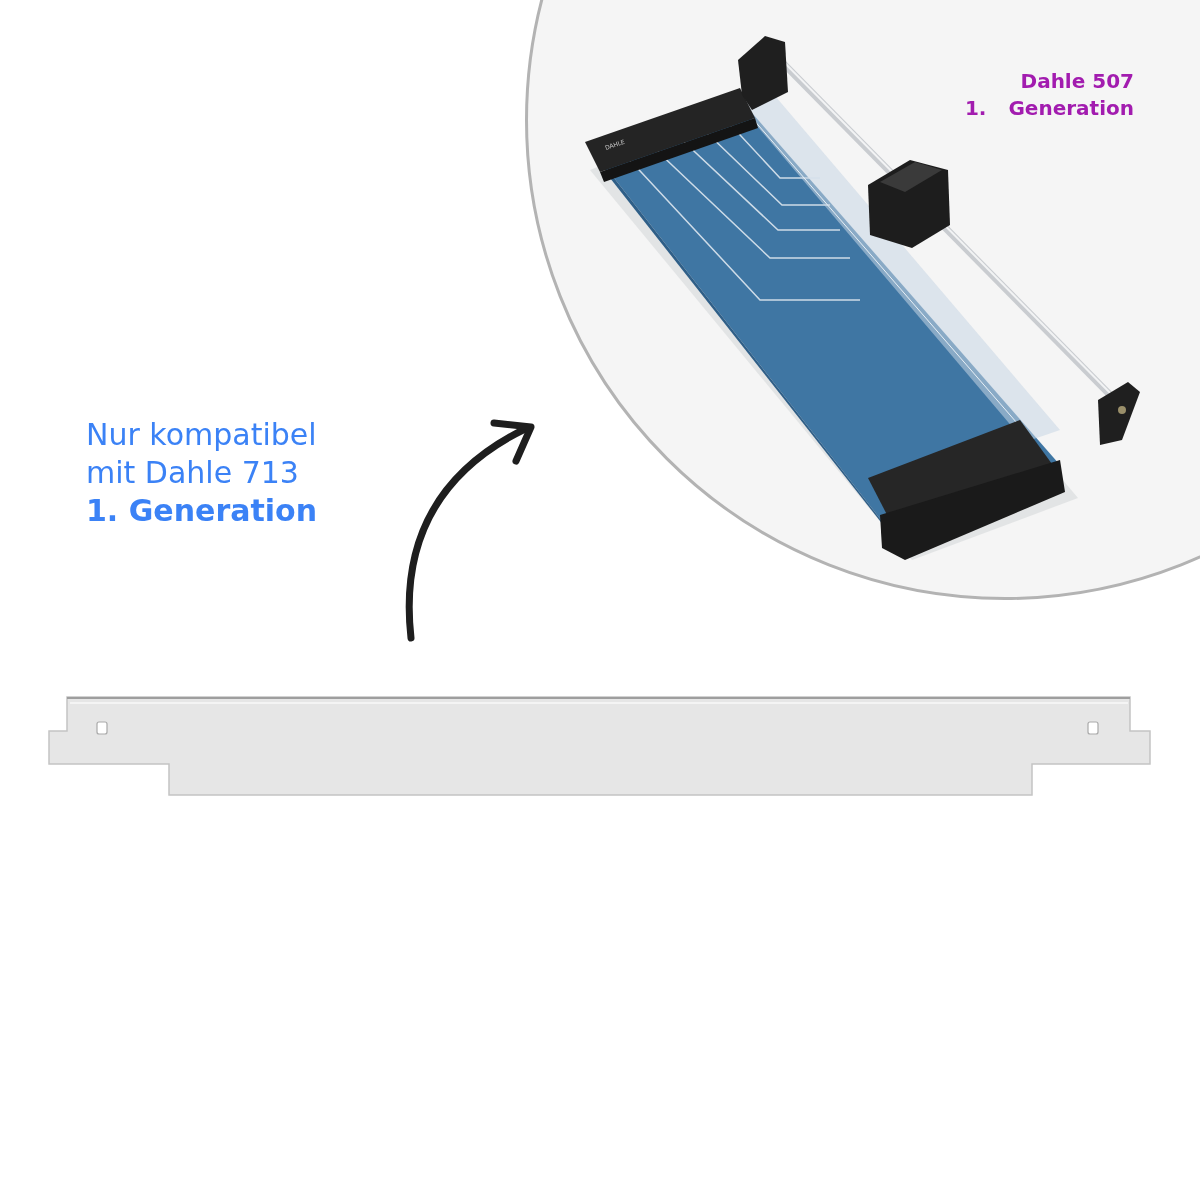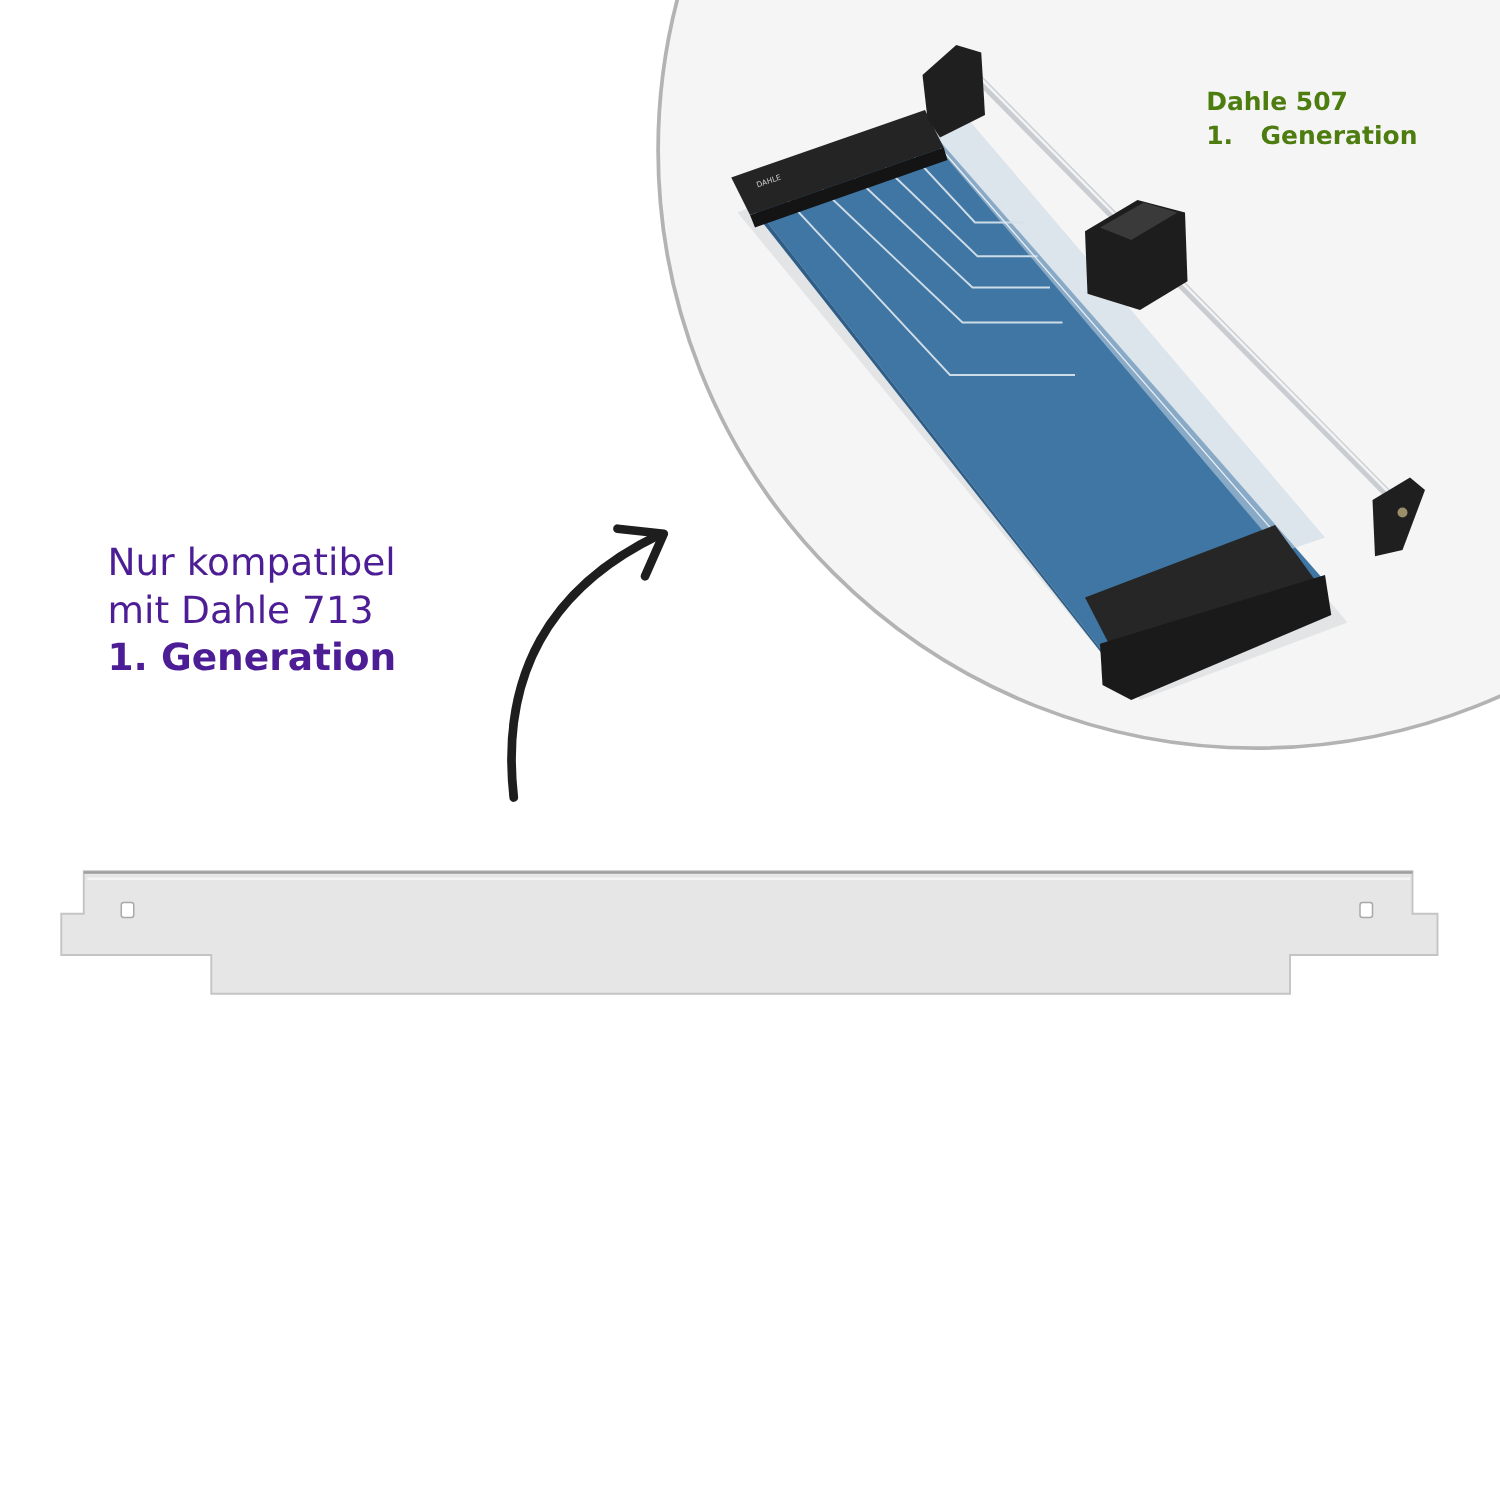--- a/index.html
+++ b/index.html
@@ -14,32 +14,33 @@
     left: 525px; top: -360px;
     width: 960px; height: 960px;
     border-radius: 50%;
     background: #f5f5f5;
     box-sizing: border-box;
     border: 3px solid #b3b3b3;
   }
   .circle-caption {
     position: absolute;
     right: 66px; top: 68px;
+    text-align: right;
     font-weight: bold;
     font-size: 20px;
     line-height: 27px;
-    color: #4d7c0f;
+    color: #a21caf;
   }
   .circle-caption .gen-num { display: inline-block; margin-right: 22px; }
   .headline {
     position: absolute;
-    left: 86px; top: 432px;
+    left: 86px; top: 416px;
     font-size: 30px;
     line-height: 38px;
-    color: #4c1d95;
+    color: #3b82f6;
   }
   .headline .line { display: block; }
   .headline .bold { font-weight: bold; }
   svg { position: absolute; left: 0; top: 0; }
 </style>
 </head>
 <body>
 
 <div class="stage">
 

